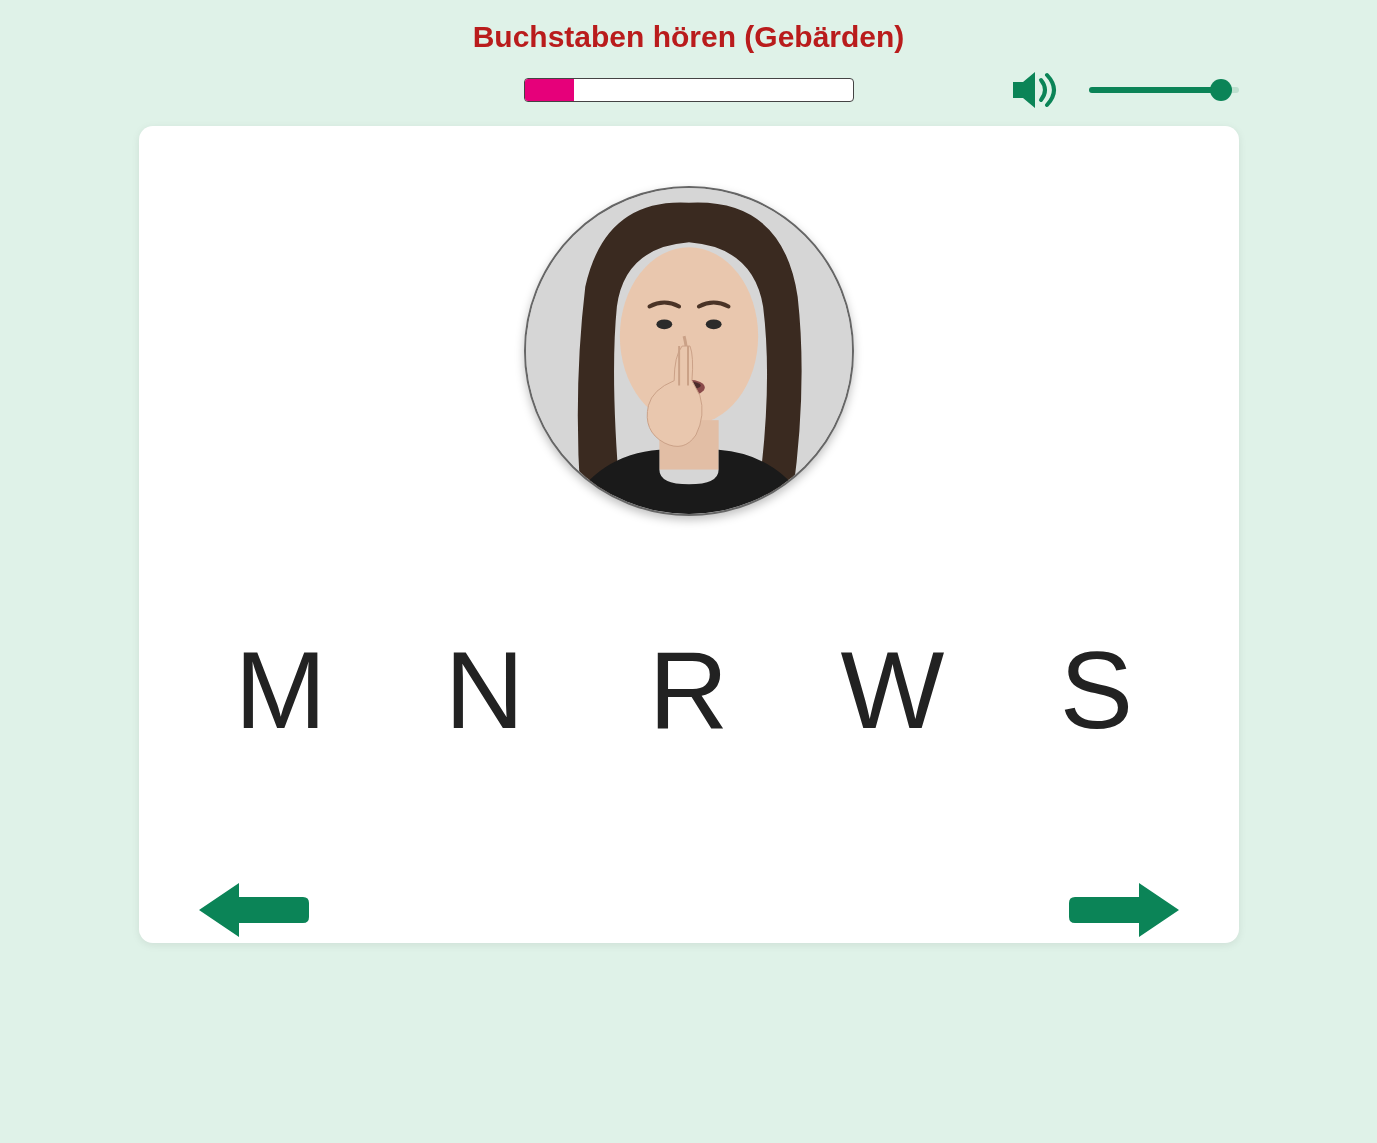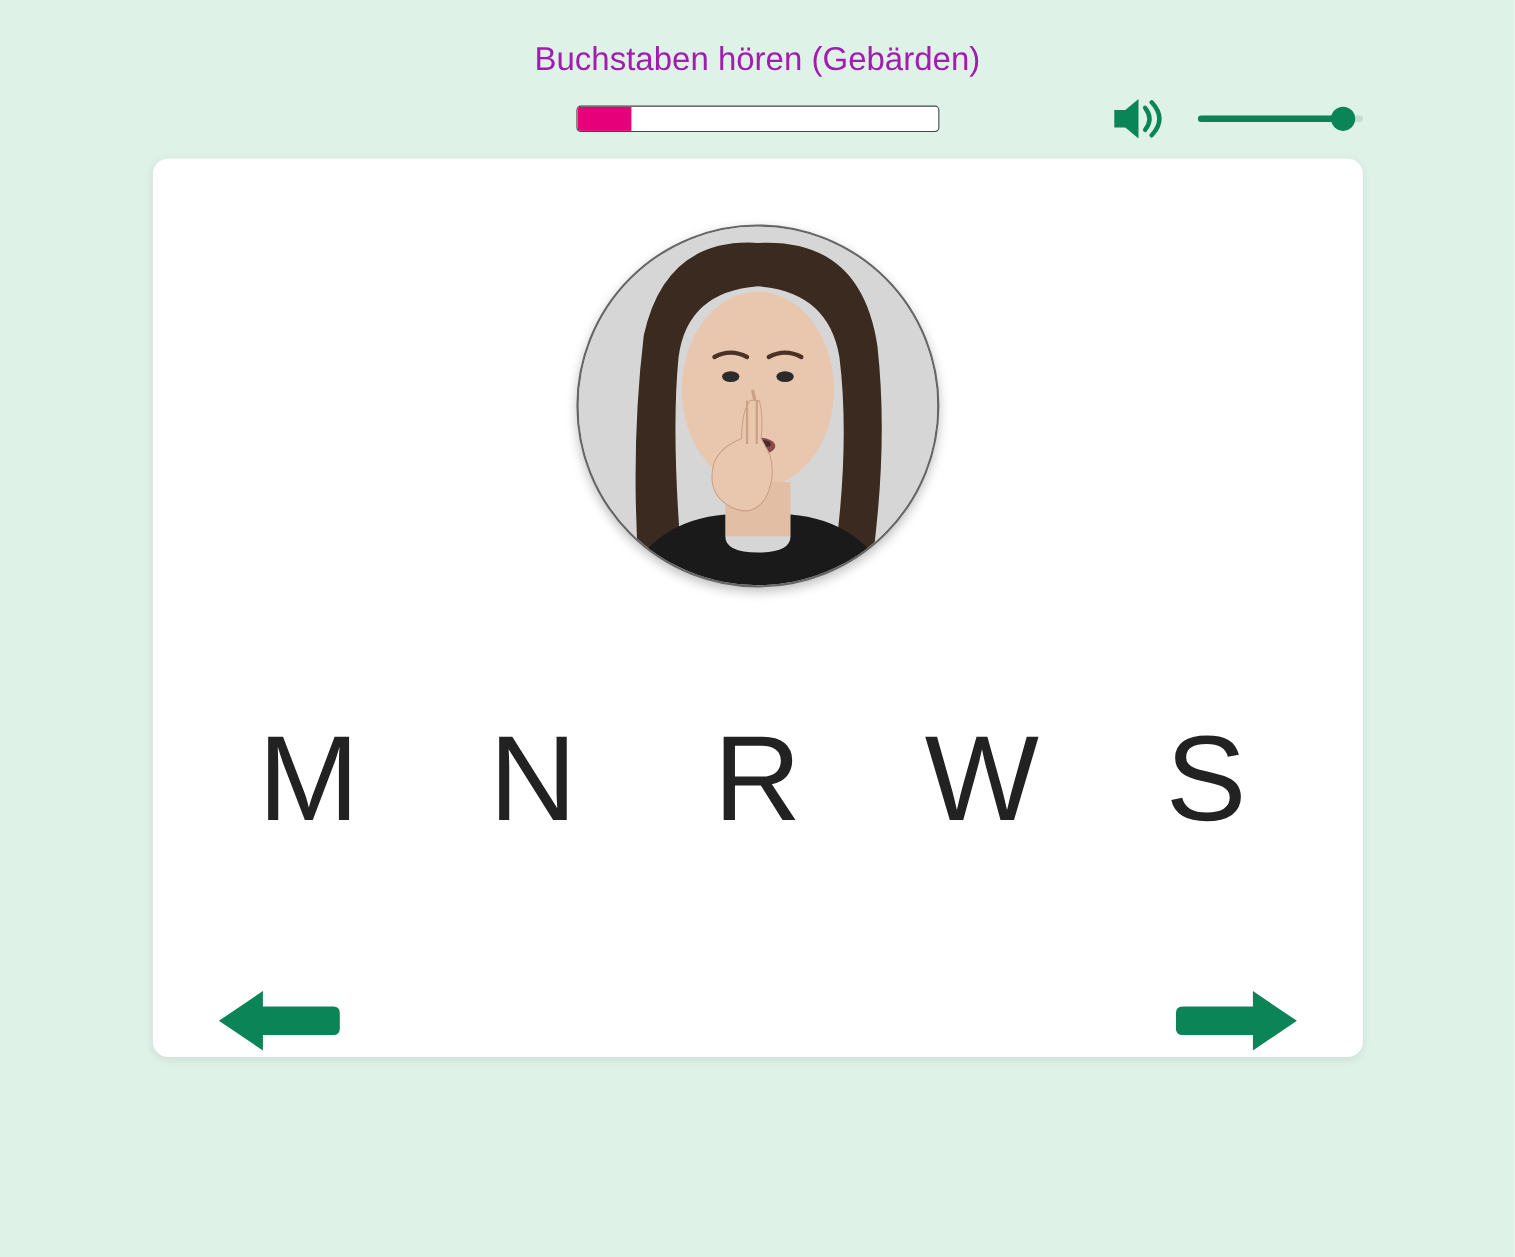--- a/index.html
+++ b/index.html
@@ -8,24 +8,23 @@
     background: #dff2e8;
     font-family: Arial, Helvetica, sans-serif;
     display: flex;
     flex-direction: column;
     align-items: center;
     padding-top: 20px;
   }
 
   .title {
     font-size: 30px;
-    font-weight: normal;
-    color: #a21caf;
+    font-weight: bold;
+    color: #b91c1c;
     margin-bottom: 24px;
-    margin-top: 18px;
   }
 
   .topbar {
     width: 1100px;
     display: flex;
     align-items: center;
     justify-content: center;
     position: relative;
     margin-bottom: 24px;
   }

